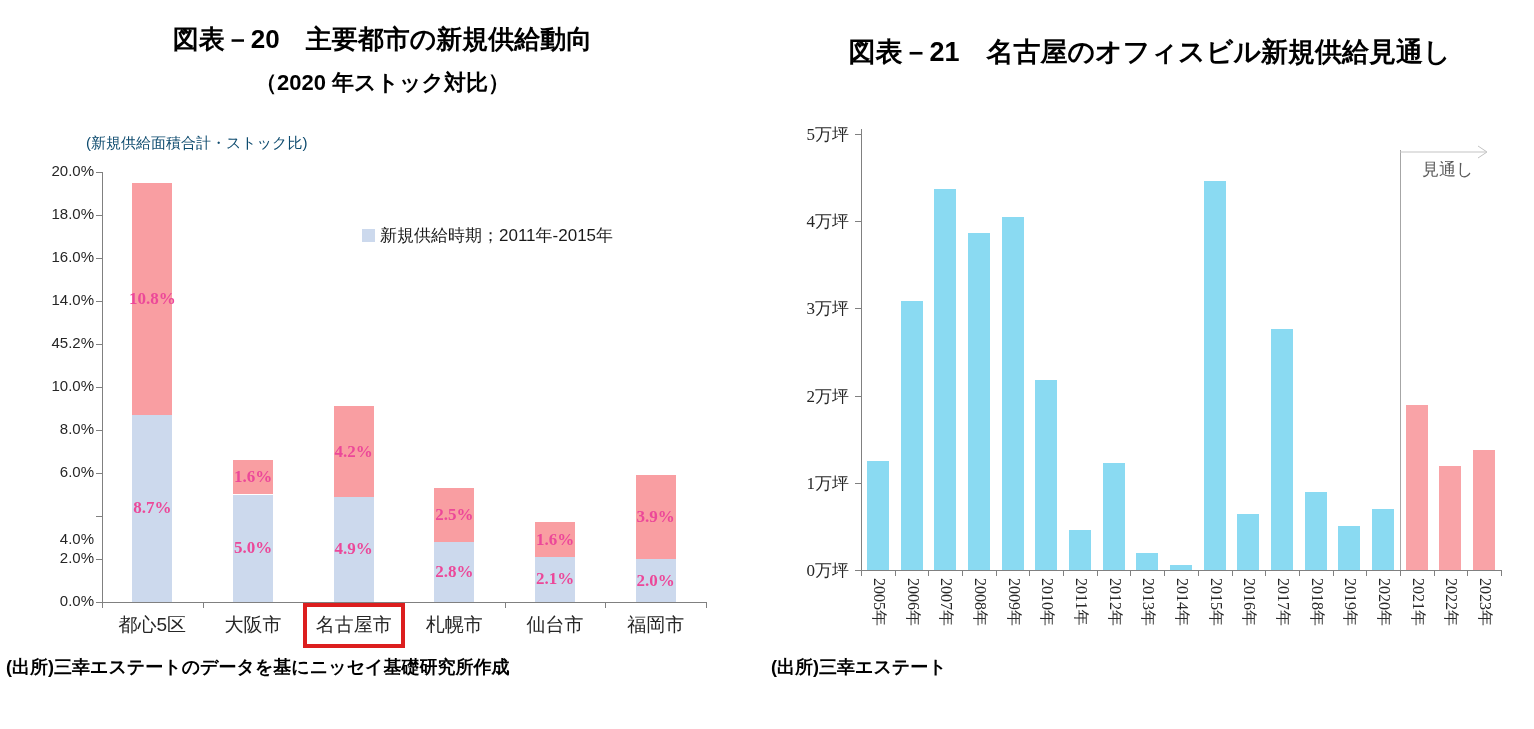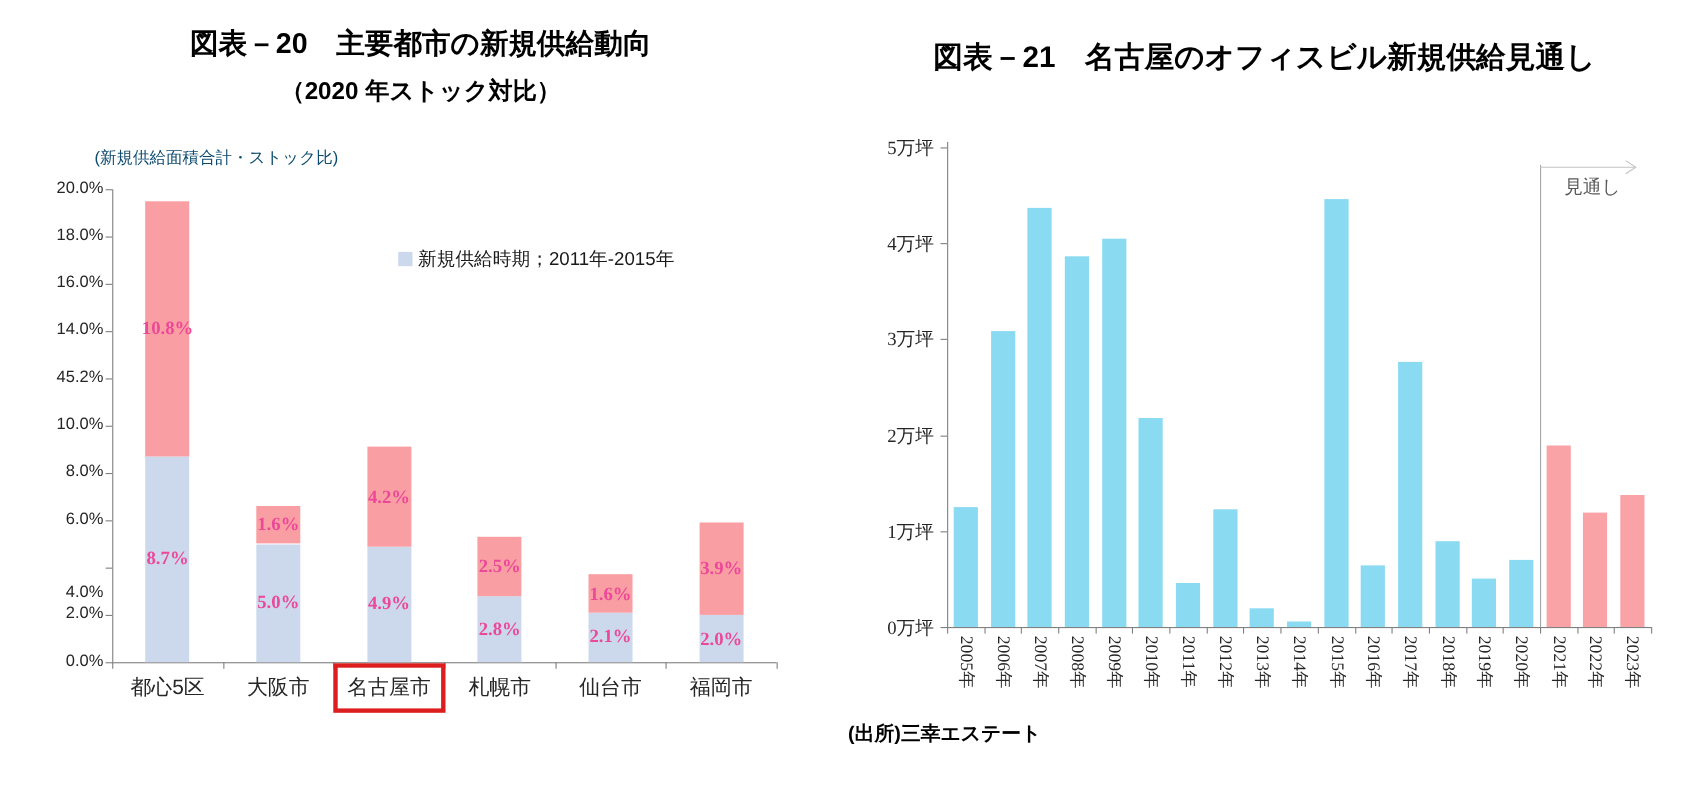--- a/index.html
+++ b/index.html
@@ -42,20 +42,21 @@
   <div class="chart-title" id="fig20-title1">図表－20　主要都市の新規供給動向</div>
   <div class="chart-title" id="fig20-title2">（2020 年ストック対比）</div>
   <div class="axis-note">(新規供給面積合計・ストック比)</div>
 
   <div class="legend-item" style="top:224px;">
     <span class="legend-swatch" style="background: rgb(204, 217, 237);"></span>
     <span class="legend-label">新規供給時期；2011年-2015年</span>
   </div>
 
   <div id="fig20-plot"></div>
+  <div class="source-note">(出所)三幸エステートのデータを基にニッセイ基礎研究所作成</div>
 <div class="axis-line" style="left: 102px; top: 172px; width: 1px; height: 430px;"></div>
     <div class="axis-line" style="left: 102px; top: 602px; width: 604px; height: 1px;"></div>
     <div class="ylab ylab-left" style="top: 592px;">0.0%</div>
     <div class="tick" style="left: 96px; top: 602px; width: 6px; height: 1px;"></div>
     <div class="ylab ylab-left" style="top: 549px;">2.0%</div>
     <div class="tick" style="left: 96px; top: 559px; width: 6px; height: 1px;"></div>
     <div class="ylab ylab-left" style="top: 506px; margin-top: 24px;">4.0%</div>
     <div class="tick" style="left: 96px; top: 516px; width: 6px; height: 1px;"></div>
     <div class="ylab ylab-left" style="top: 463px;">6.0%</div>
     <div class="tick" style="left: 96px; top: 473px; width: 6px; height: 1px;"></div>

